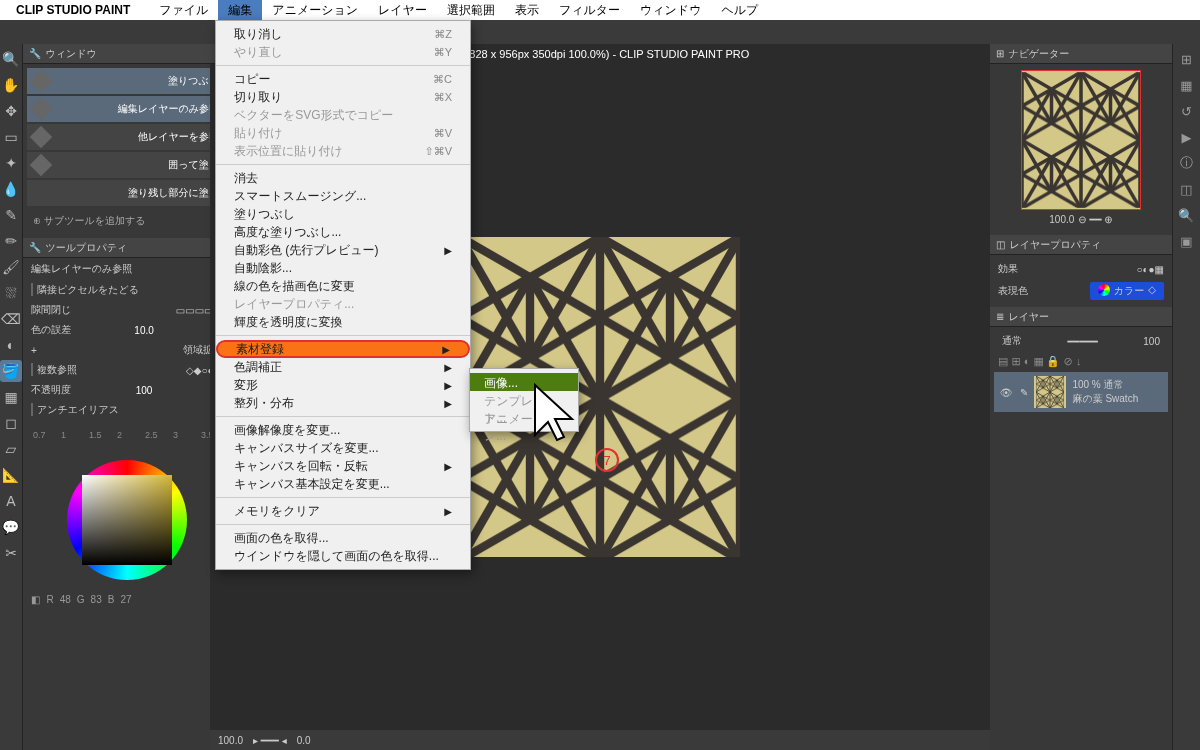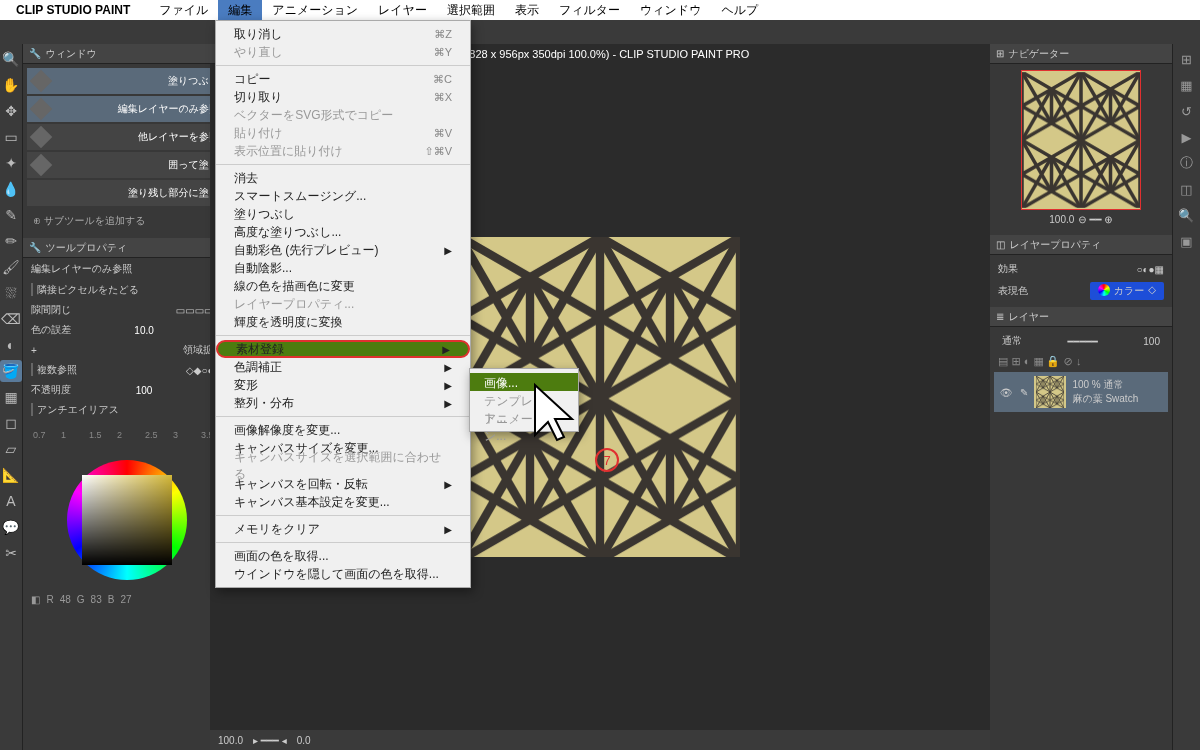--- a/index.html
+++ b/index.html
@@ -12,21 +12,21 @@
 .menubar .menuitem { padding: 2px 10px; cursor: default; }
 .menubar .menuitem.active { background: #4a7cc0; color: #000000; }
 
 
 .dropdown { position: absolute; top: 20px; left: 215px; width: 256px; background: #f0f0f0; color: #222; border: 1px solid #aaa; box-shadow: 2px 4px 10px rgba(0,0,0,0.4); z-index: 100; padding: 4px 0; font-size: 12px; }
 .dropdown .mi { padding: 2px 18px; display: flex; justify-content: space-between; align-items: center; height: 18px; }
 .dropdown .mi.disabled { color: #999; }
 .dropdown .mi .sc { color: #888; font-size: 11px; }
 .dropdown .mi .arrow { font-size: 10px; }
 .dropdown hr { border: none; border-top: 1px solid #ccc; margin: 4px 0; }
-.dropdown .mi.highlighted { background: #4d7c0f; position: relative; }
+.dropdown .mi.highlighted { background: #f97316; position: relative; }
 .redbox { border: 2px solid #e03030; border-radius: 10px; }
 .redline { position: absolute; height: 2px; background: #e03030; }
 
 
 .submenu { position: absolute; left: 254px; top: 350px; width: 110px; background: #f0f0f0; border: 1px solid #aaa; box-shadow: 2px 4px 10px rgba(0,0,0,0.4); z-index: 101; padding: 4px 0; font-size: 12px; }
 .submenu .mi { padding: 2px 14px; height: 18px; }
 .submenu .mi.hl { background: #4d7c0f; color: #fff; }
 .submenu .mi.disabled { color: #999; }
 
 .submenu-redbox { position: absolute; border: 2px solid #e03030; border-radius: 8px; pointer-events: none; }
@@ -189,23 +189,20 @@
   <div class="mi">
       <span>整列・分布</span>
       <span class="arrow">▶</span>
     </div>
   <hr>
   <div class="mi">
       <span>画像解像度を変更...</span>
     </div>
   <div class="mi">
       <span>キャンバスサイズを変更...</span>
-    </div>
-  <div class="mi disabled">
-      <span>キャンバスサイズを選択範囲に合わせる</span>
     </div>
   <div class="mi">
       <span>キャンバスを回転・反転</span>
       <span class="arrow">▶</span>
     </div>
   <div class="mi">
       <span>キャンバス基本設定を変更...</span>
     </div>
   <hr>
   <div class="mi">

